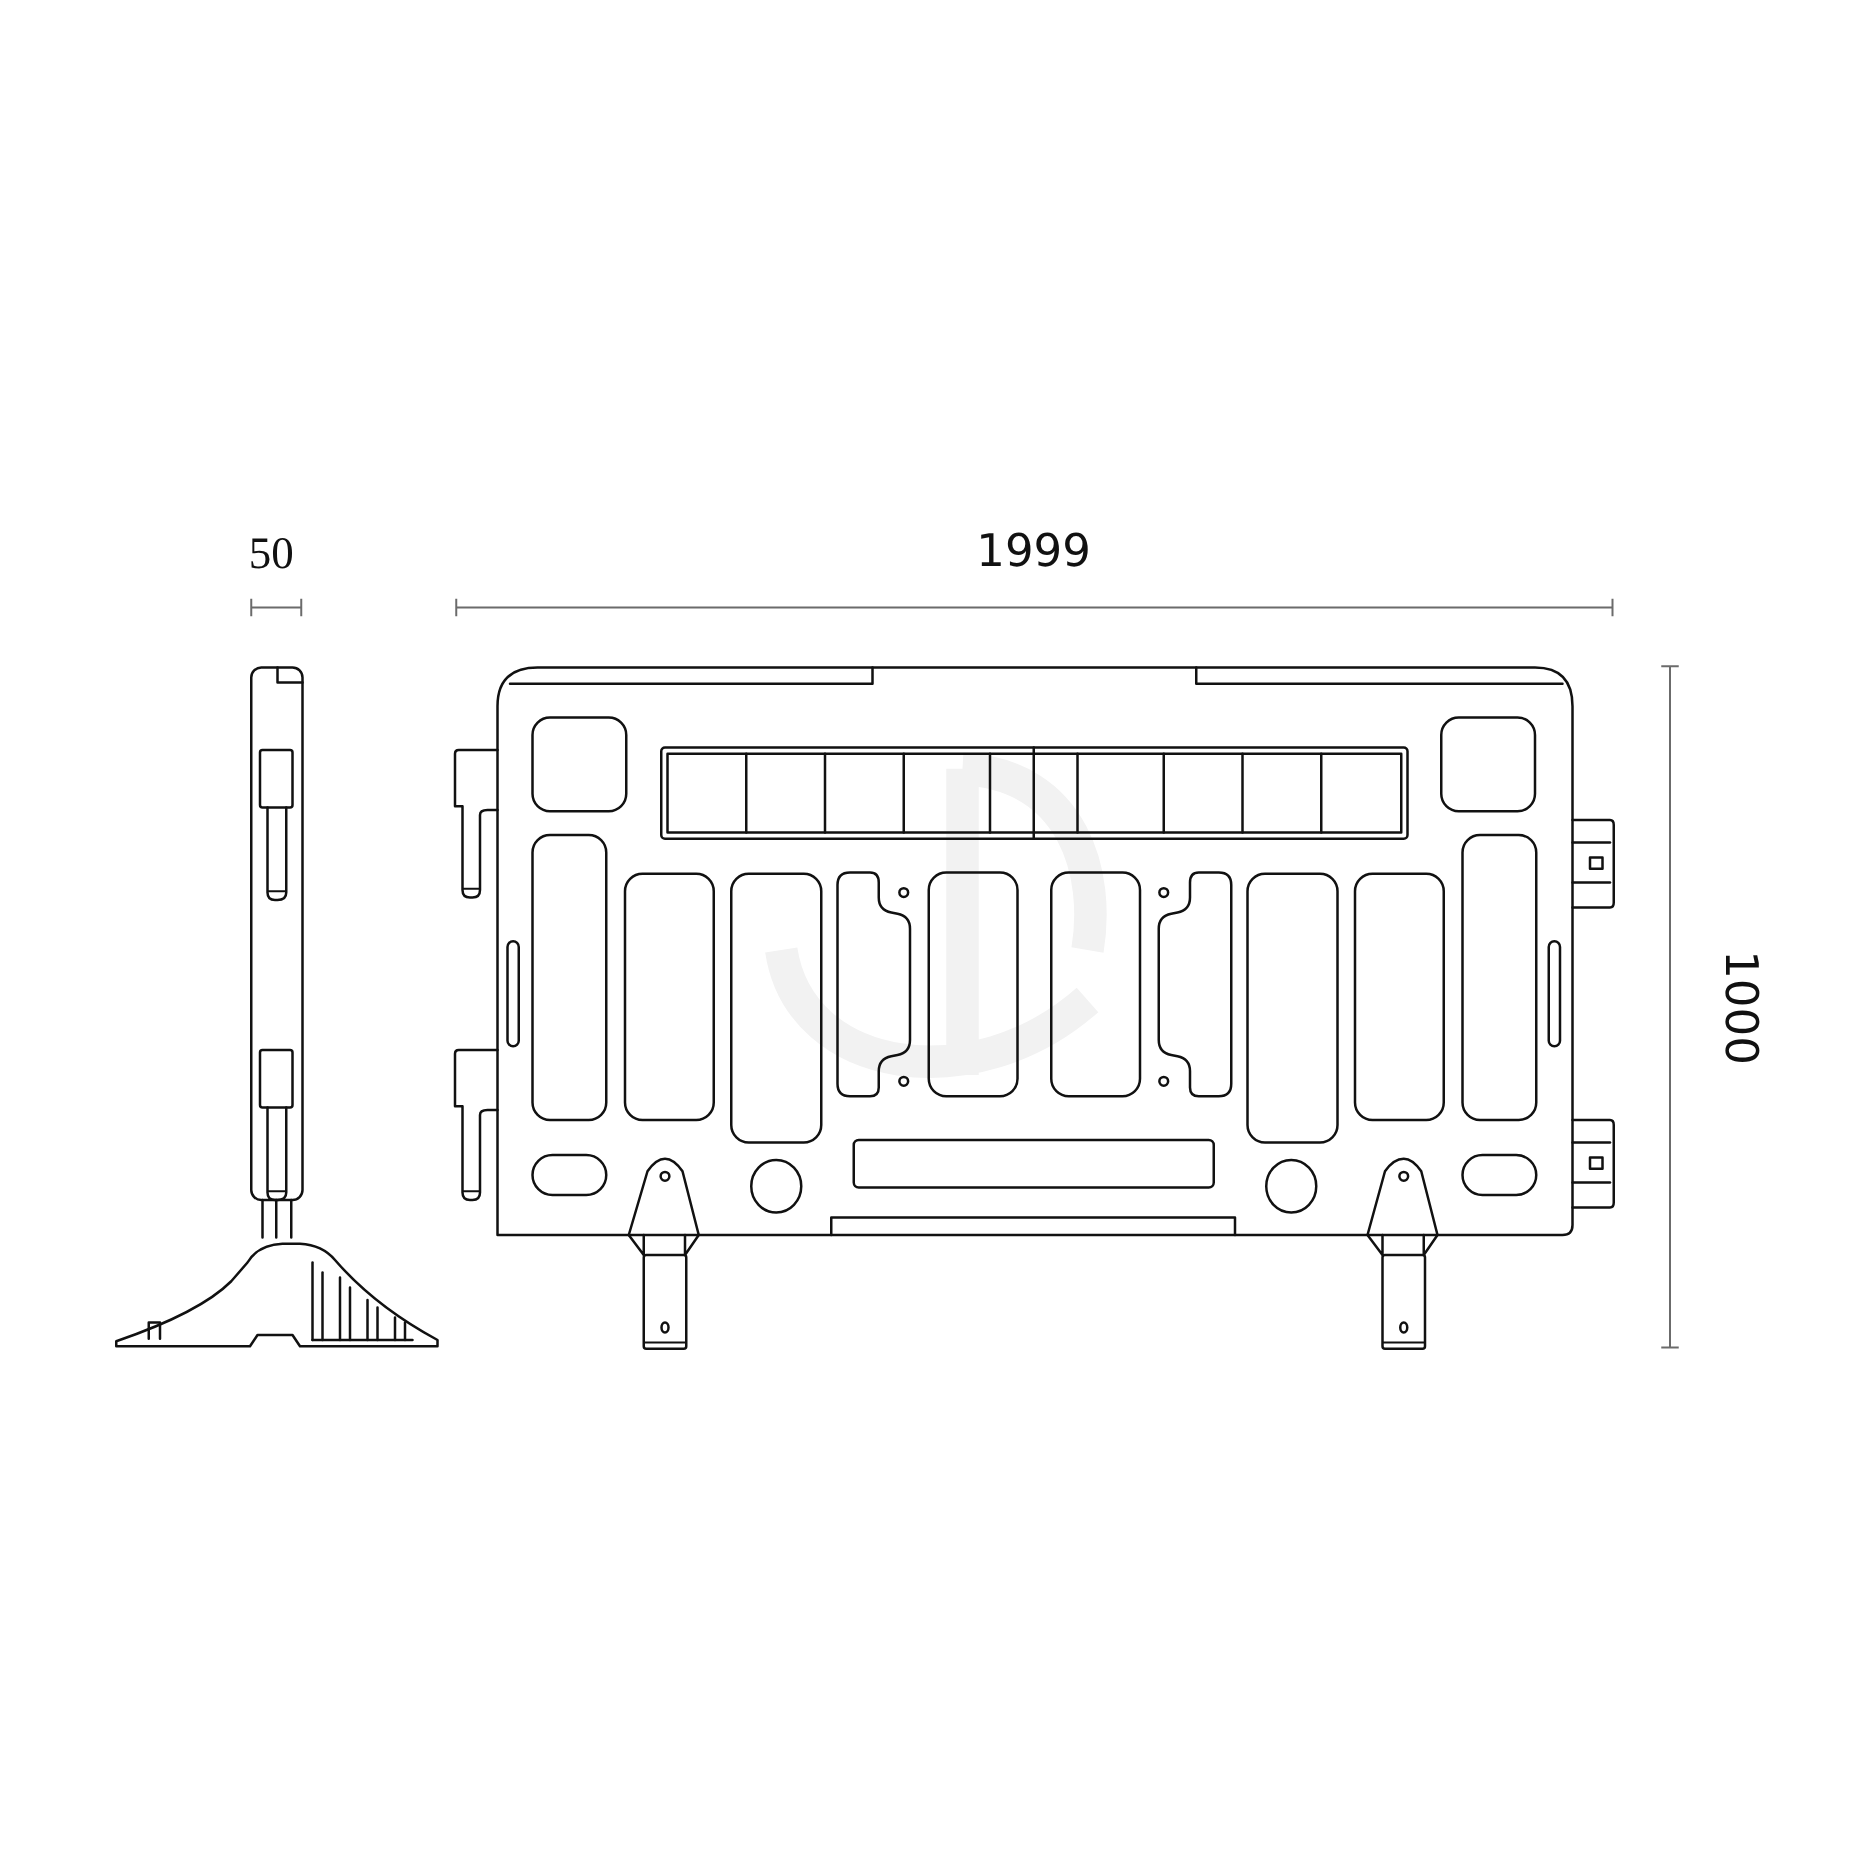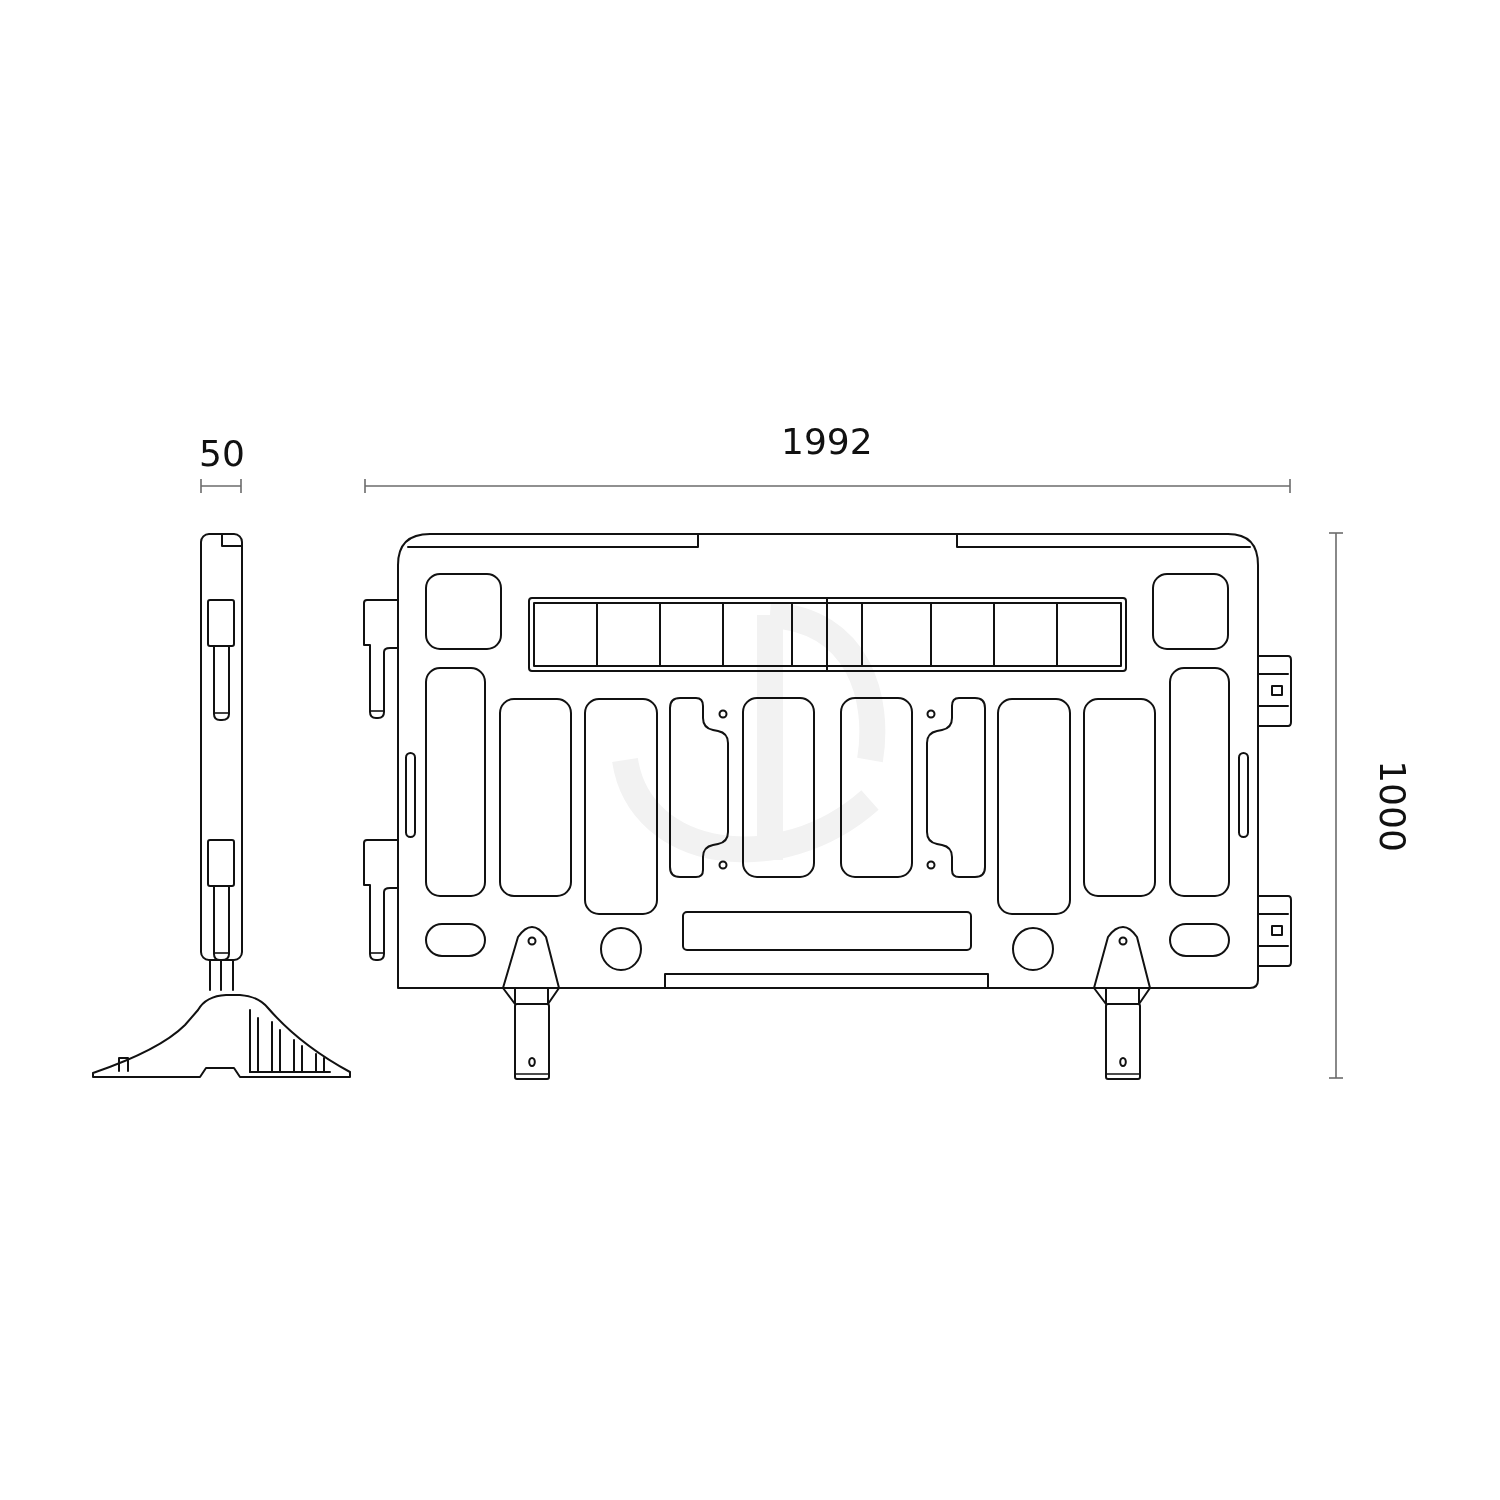--- a/index.html
+++ b/index.html
@@ -4,21 +4,21 @@
   <style>
     html, body { margin: 0; padding: 0; background: #ffffff; }
     body { width: 1500px; height: 1500px; position: relative; overflow: hidden; font-family: "DejaVu Sans", sans-serif; }
     svg { position: absolute; left: 0; top: 0; }
     .ln { fill: none; stroke: #111111; stroke-width: 2; stroke-linejoin: round; stroke-linecap: round; }
     .ln-thin { fill: none; stroke: #111111; stroke-width: 1.6; }
     .dim { fill: none; stroke: #6b6b6b; stroke-width: 1.6; }
     .wm { fill: none; stroke: #f2f2f2; stroke-width: 26; }
     .label { position: absolute; font-family: "DejaVu Sans", sans-serif; font-size: 36px; color: #111111; white-space: nowrap; line-height: 1; }
     #dim-width-label { left: 781px; top: 424px; }
-    #dim-depth-label { left: 199px; top: 436px; }
+    #dim-depth-label { left: 199px; top: 424px; font-family: Liberation Serif, serif; }
     #dim-height-label { left: 1392px; top: 806px; transform: translate(-50%, -50%) rotate(90deg); }
   </style>
 </head>
 <body>
 
 <svg width="1500" height="1500" viewBox="0 0 1500 1500" xmlns="http://www.w3.org/2000/svg">
 
   <g>
     <path class="wm" d="M770 615 L770 860 M770 615 C 860 620, 880 700, 870 760 M625 760 C 640 860, 780 880, 870 800"></path>
   </g>
@@ -153,14 +153,14 @@
       <circle class="ln" cx="1123" cy="941" r="3.5"></circle>
       <path class="ln" d="M1094 988 L1106 1004 L1106 988 M1150 988 L1139 1004 L1139 988"></path>
       <rect class="ln" x="1106" y="1004" width="34" height="75" rx="2"></rect>
       <line class="ln-thin" x1="1106" y1="1074" x2="1140" y2="1074"></line>
       <ellipse class="ln" cx="1123" cy="1062" rx="2.8" ry="4"></ellipse>
     </g>
   </g>
 </svg>
 
 <div id="dim-depth-label" class="label">50</div>
-<div id="dim-width-label" class="label">1992</div>
+<div id="dim-width-label" class="label">1999</div>
 <div id="dim-height-label" class="label">1000</div>
 
 </body></html>

